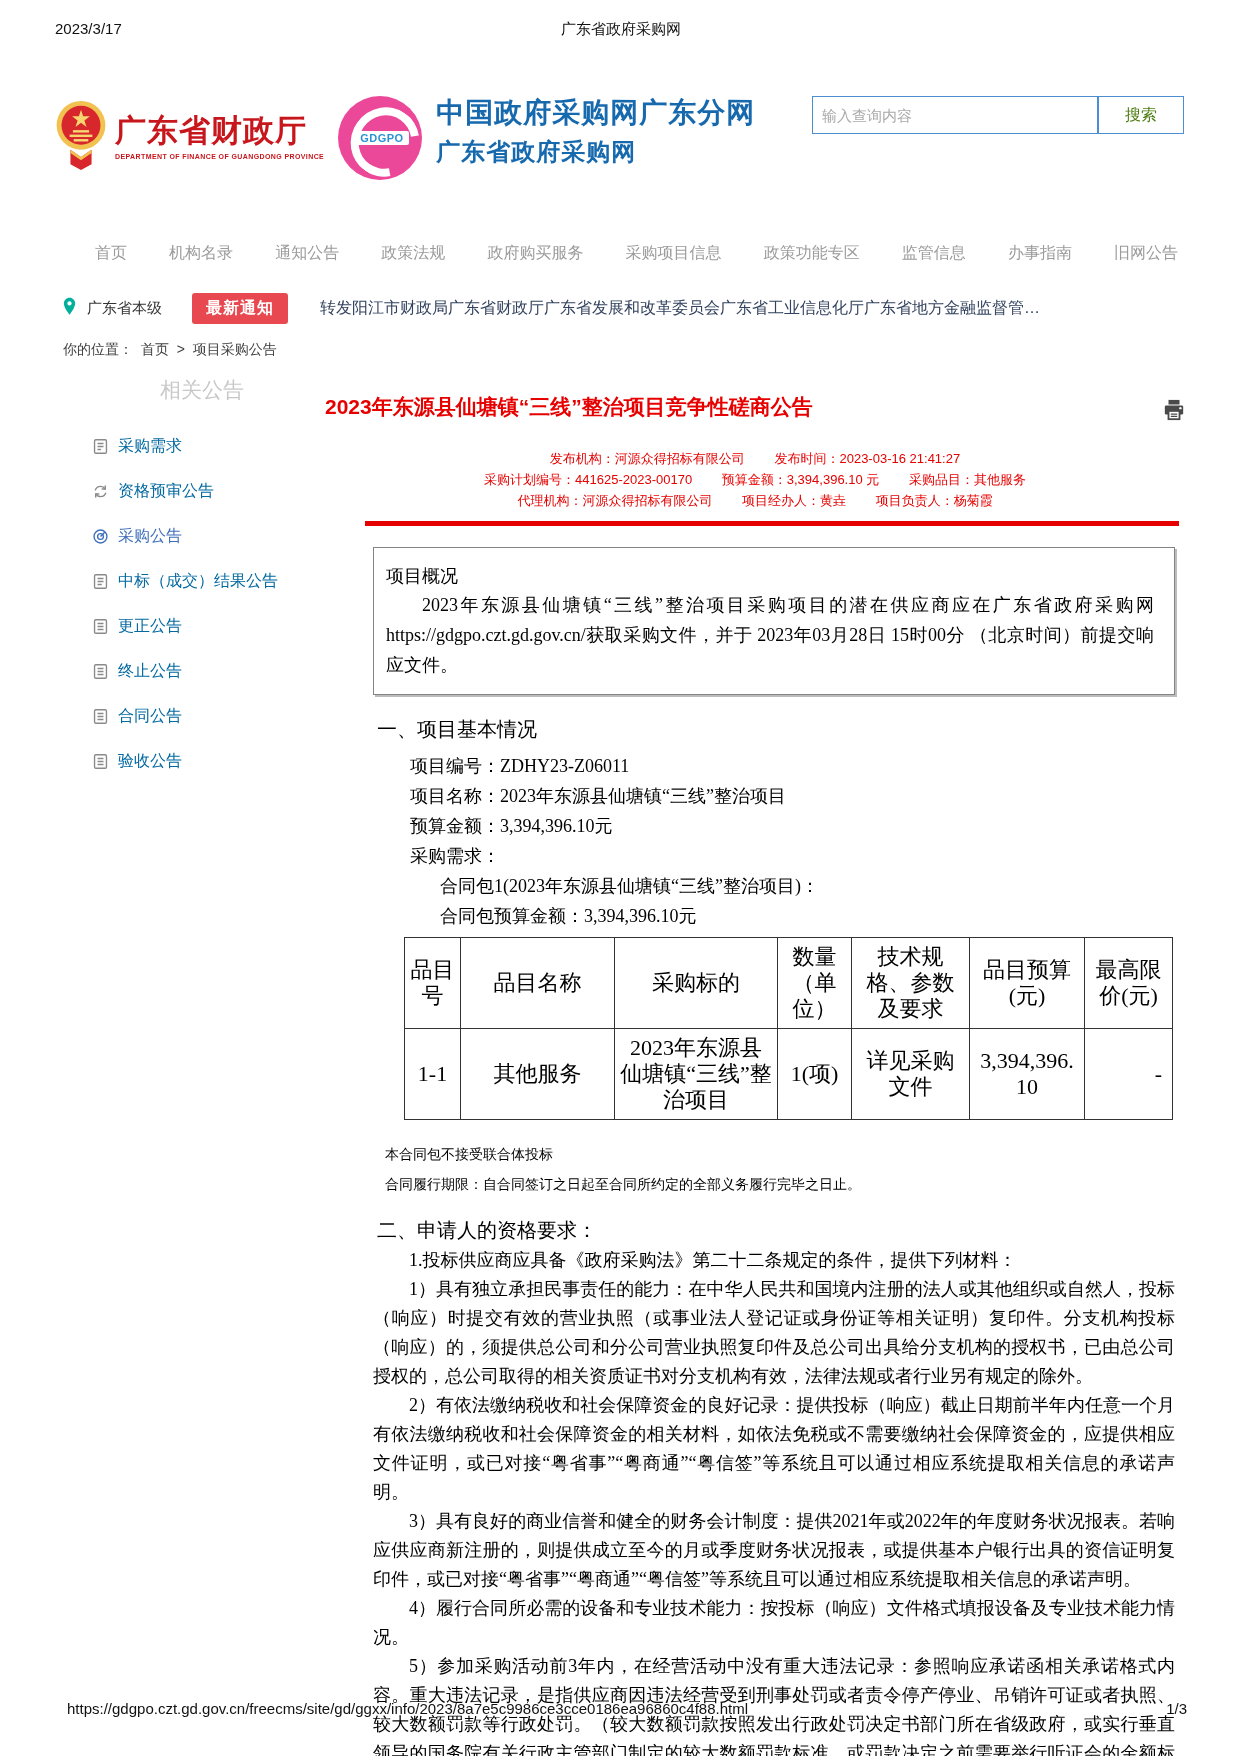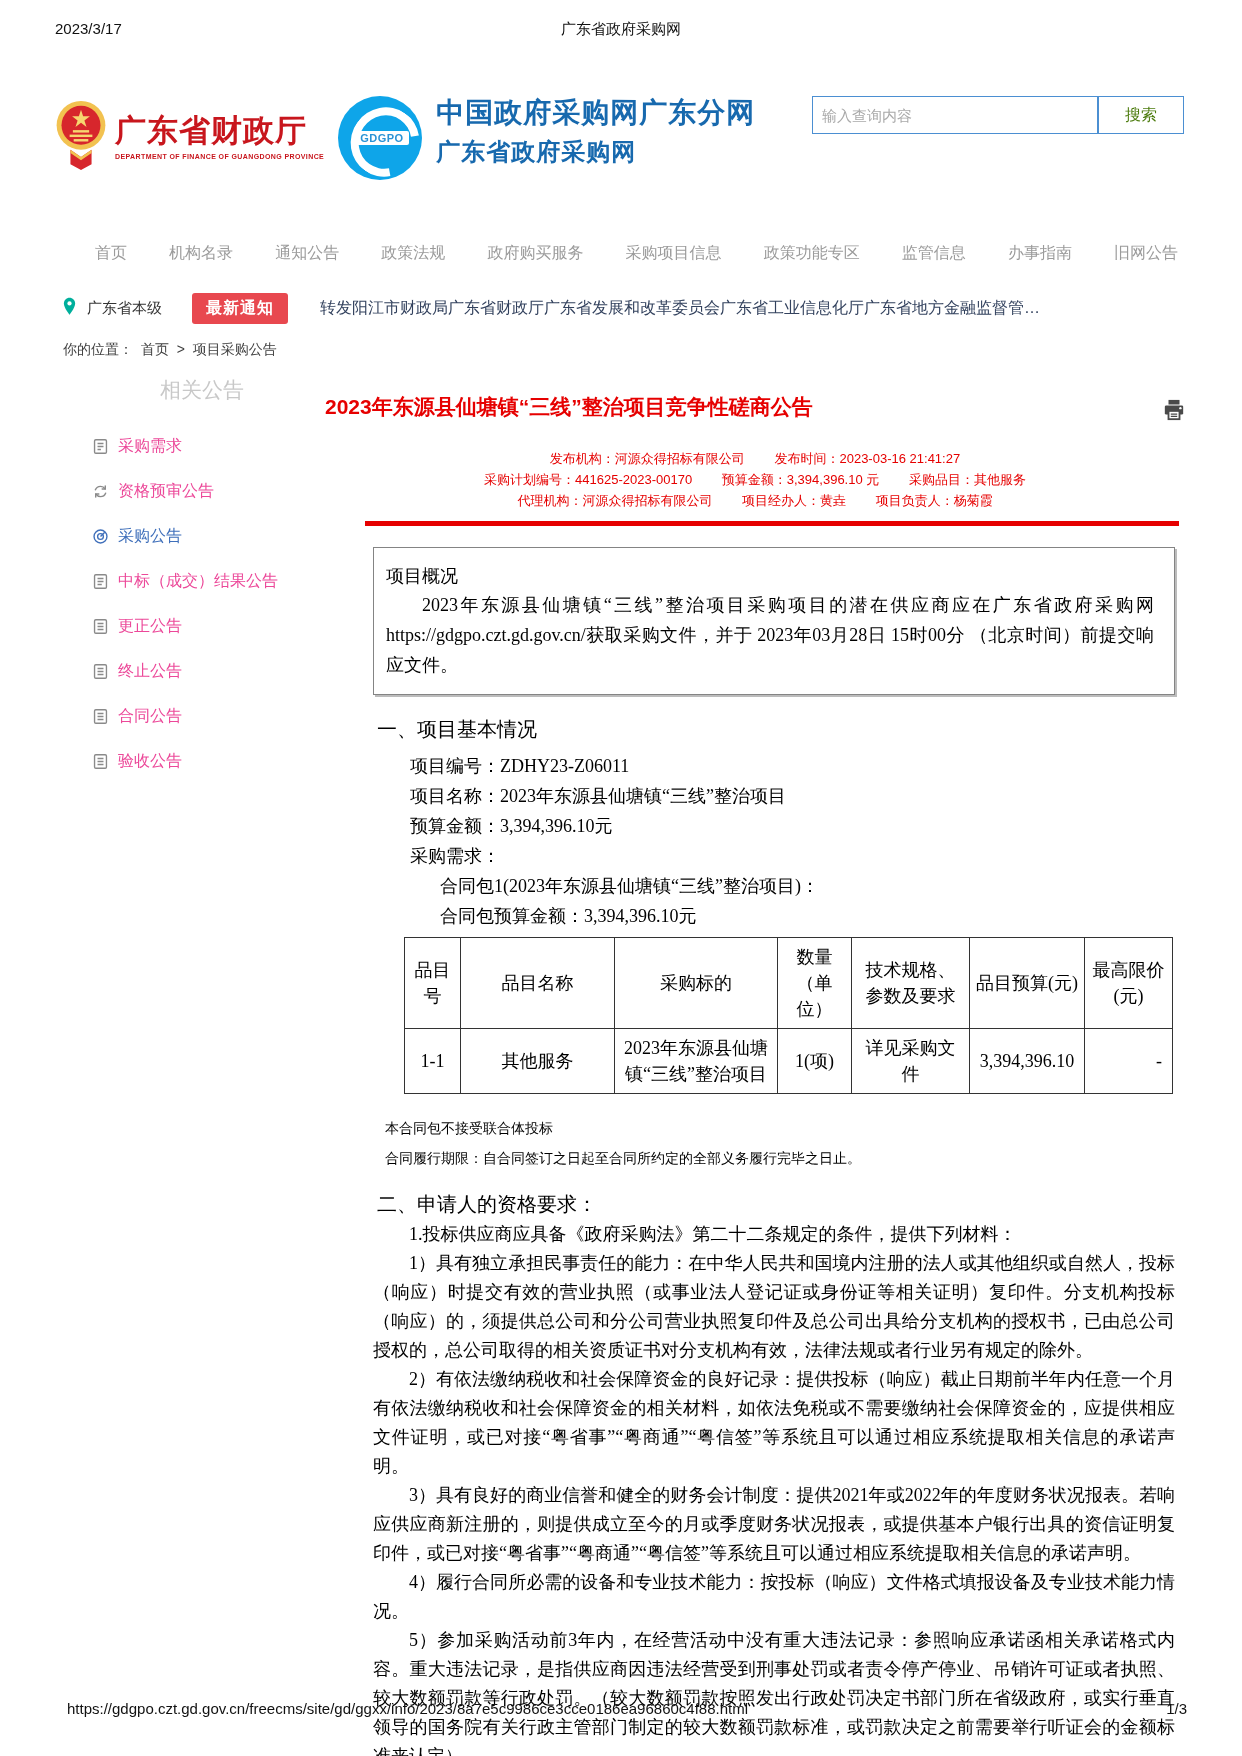--- a/index.html
+++ b/index.html
@@ -12,21 +12,21 @@
   .footer-url{position:absolute;top:1700px;left:67px;font-size:15px;color:#111;}
   .footer-page{position:absolute;top:1700px;right:55px;font-size:15px;color:#111;}
 
   
   .site-header{position:absolute;top:96px;left:55px;right:58px;height:92px;display:flex;align-items:flex-start;}
   .dept-logo{display:flex;align-items:center;}
   .dept-text{margin-left:8px;}
   .dept-name{font-family:"Liberation Serif","DejaVu Serif",serif;font-weight:bold;
              font-size:31px;color:#c8161d;letter-spacing:1px;line-height:1.1;}
   .dept-sub{font-size:7px;color:#c8161d;font-weight:bold;letter-spacing:.4px;margin-top:4px;}
-  .gdgpo-circle{width:84px;height:84px;border-radius:50%;background:#0ea5e9;position:relative;margin-left:14px;flex:none;}
+  .gdgpo-circle{width:84px;height:84px;border-radius:50%;background:#ec4899;position:relative;margin-left:14px;flex:none;}
   .gdgpo-circle::before{content:"";position:absolute;left:13px;top:11px;width:52px;height:54px;
              border:8px solid #fff;border-radius:50%;border-right-color:transparent;transform:rotate(35deg);}
   .gdgpo-label{position:absolute;left:17px;top:35px;background:#fff;color:#2a93d5;font-weight:bold;
              font-size:11px;padding:1px 5px;border-radius:2px;letter-spacing:.5px;}
   .site-titles{margin-left:14px;color:#1769ae;font-weight:bold;}
   .site-title-1{font-size:28px;letter-spacing:1px;line-height:1.2;}
   .site-title-2{font-size:24px;letter-spacing:1px;margin-top:6px;}
   .search-area{margin-left:auto;display:flex;align-items:center;}
   .search-input{width:266px;height:36px;border:1px solid #4b8fd2;padding:0 9px;font-size:15px;outline:none;
              font-family:"Liberation Sans",sans-serif;}
@@ -52,42 +52,42 @@
   .breadcrumb{position:absolute;top:341px;left:63px;font-size:14px;color:#404040;}
   .breadcrumb span{margin-right:4px;}
   .crumb-home{cursor:pointer;}
 
   
   .sidebar{position:absolute;top:378px;left:55px;width:255px;}
   .sidebar-title{margin-left:105px;font-size:21px;color:#c8c8c8;line-height:24px;}
   .sidebar-list{margin-top:36px;}
   .sidebar-item{display:flex;align-items:center;margin-bottom:28px;height:17px;cursor:pointer;}
   .sidebar-item .s-icon{margin-left:37px;width:17px;height:17px;flex:none;}
-  .sidebar-item .s-label{margin-left:9px;font-size:16px;color:#ec4899;white-space:nowrap;}
+  .sidebar-item .s-label{margin-left:9px;font-size:16px;color:#0369a1;white-space:nowrap;}
   .sidebar-item.active .s-label{color:#3f6fba;}
 
   
   .main{position:absolute;top:393px;left:325px;width:860px;}
   .print-button{position:absolute;right:0;top:6px;background:none;border:none;padding:0;cursor:pointer;}
   .article-title{margin:0;text-align:left;color:#e60000;font-size:21px;font-weight:bold;line-height:28px;}
   .article-meta{margin-top:27px;text-align:center;color:#e60000;font-size:13px;line-height:21px;}
   .article-meta span{margin:0 13px;}
   .red-rule{margin:10px 6px 0 40px;height:5px;background:#e60000;}
 
   .doc{font-family:"Liberation Serif","DejaVu Serif",serif;}
   .overview-box{margin:21px 10px 0 48px;border:1px solid #848484;box-shadow:2px 2px 0 #bcbcbc;
         padding:16px 20px 14px 12px;font-size:18px;}
   .overview-label{font-size:18px;line-height:24px;}
   .overview-text{margin:2px 0 0 0;text-indent:2em;line-height:30px;text-align:justify;}
 
   .section-heading{margin:20px 0 0 52px;font-size:20px;font-weight:normal;line-height:28px;}
   .field-lines{margin:8px 0 0 85px;font-size:18px;line-height:30px;}
   .package-lines{margin:0 0 0 115px;font-size:18px;line-height:30px;}
 
-  .items-table{margin:6px 0 12px 79px;border-collapse:collapse;width:768px;font-size:18px;
+  .items-table{margin:6px 0 12px 79px;border-collapse:collapse;width:768px;font-size:22px;
         text-align:center;table-layout:fixed;padding-left:41px;}
   .items-table th,.items-table td{border:1px solid #333;font-weight:normal;padding:6px 5px;
         line-height:26px;vertical-align:middle;word-break:break-all;}
   .items-table th{height:60px;}
   .items-table td{height:36px;}
   .items-table td.num-right{text-align:right;padding-right:10px;}
 
   .note-lines{margin:20px 0 0 60px;font-size:14px;line-height:30px;}
   .section2{margin-top:16px;}
   .paragraphs{margin:2px 10px 0 48px;}

